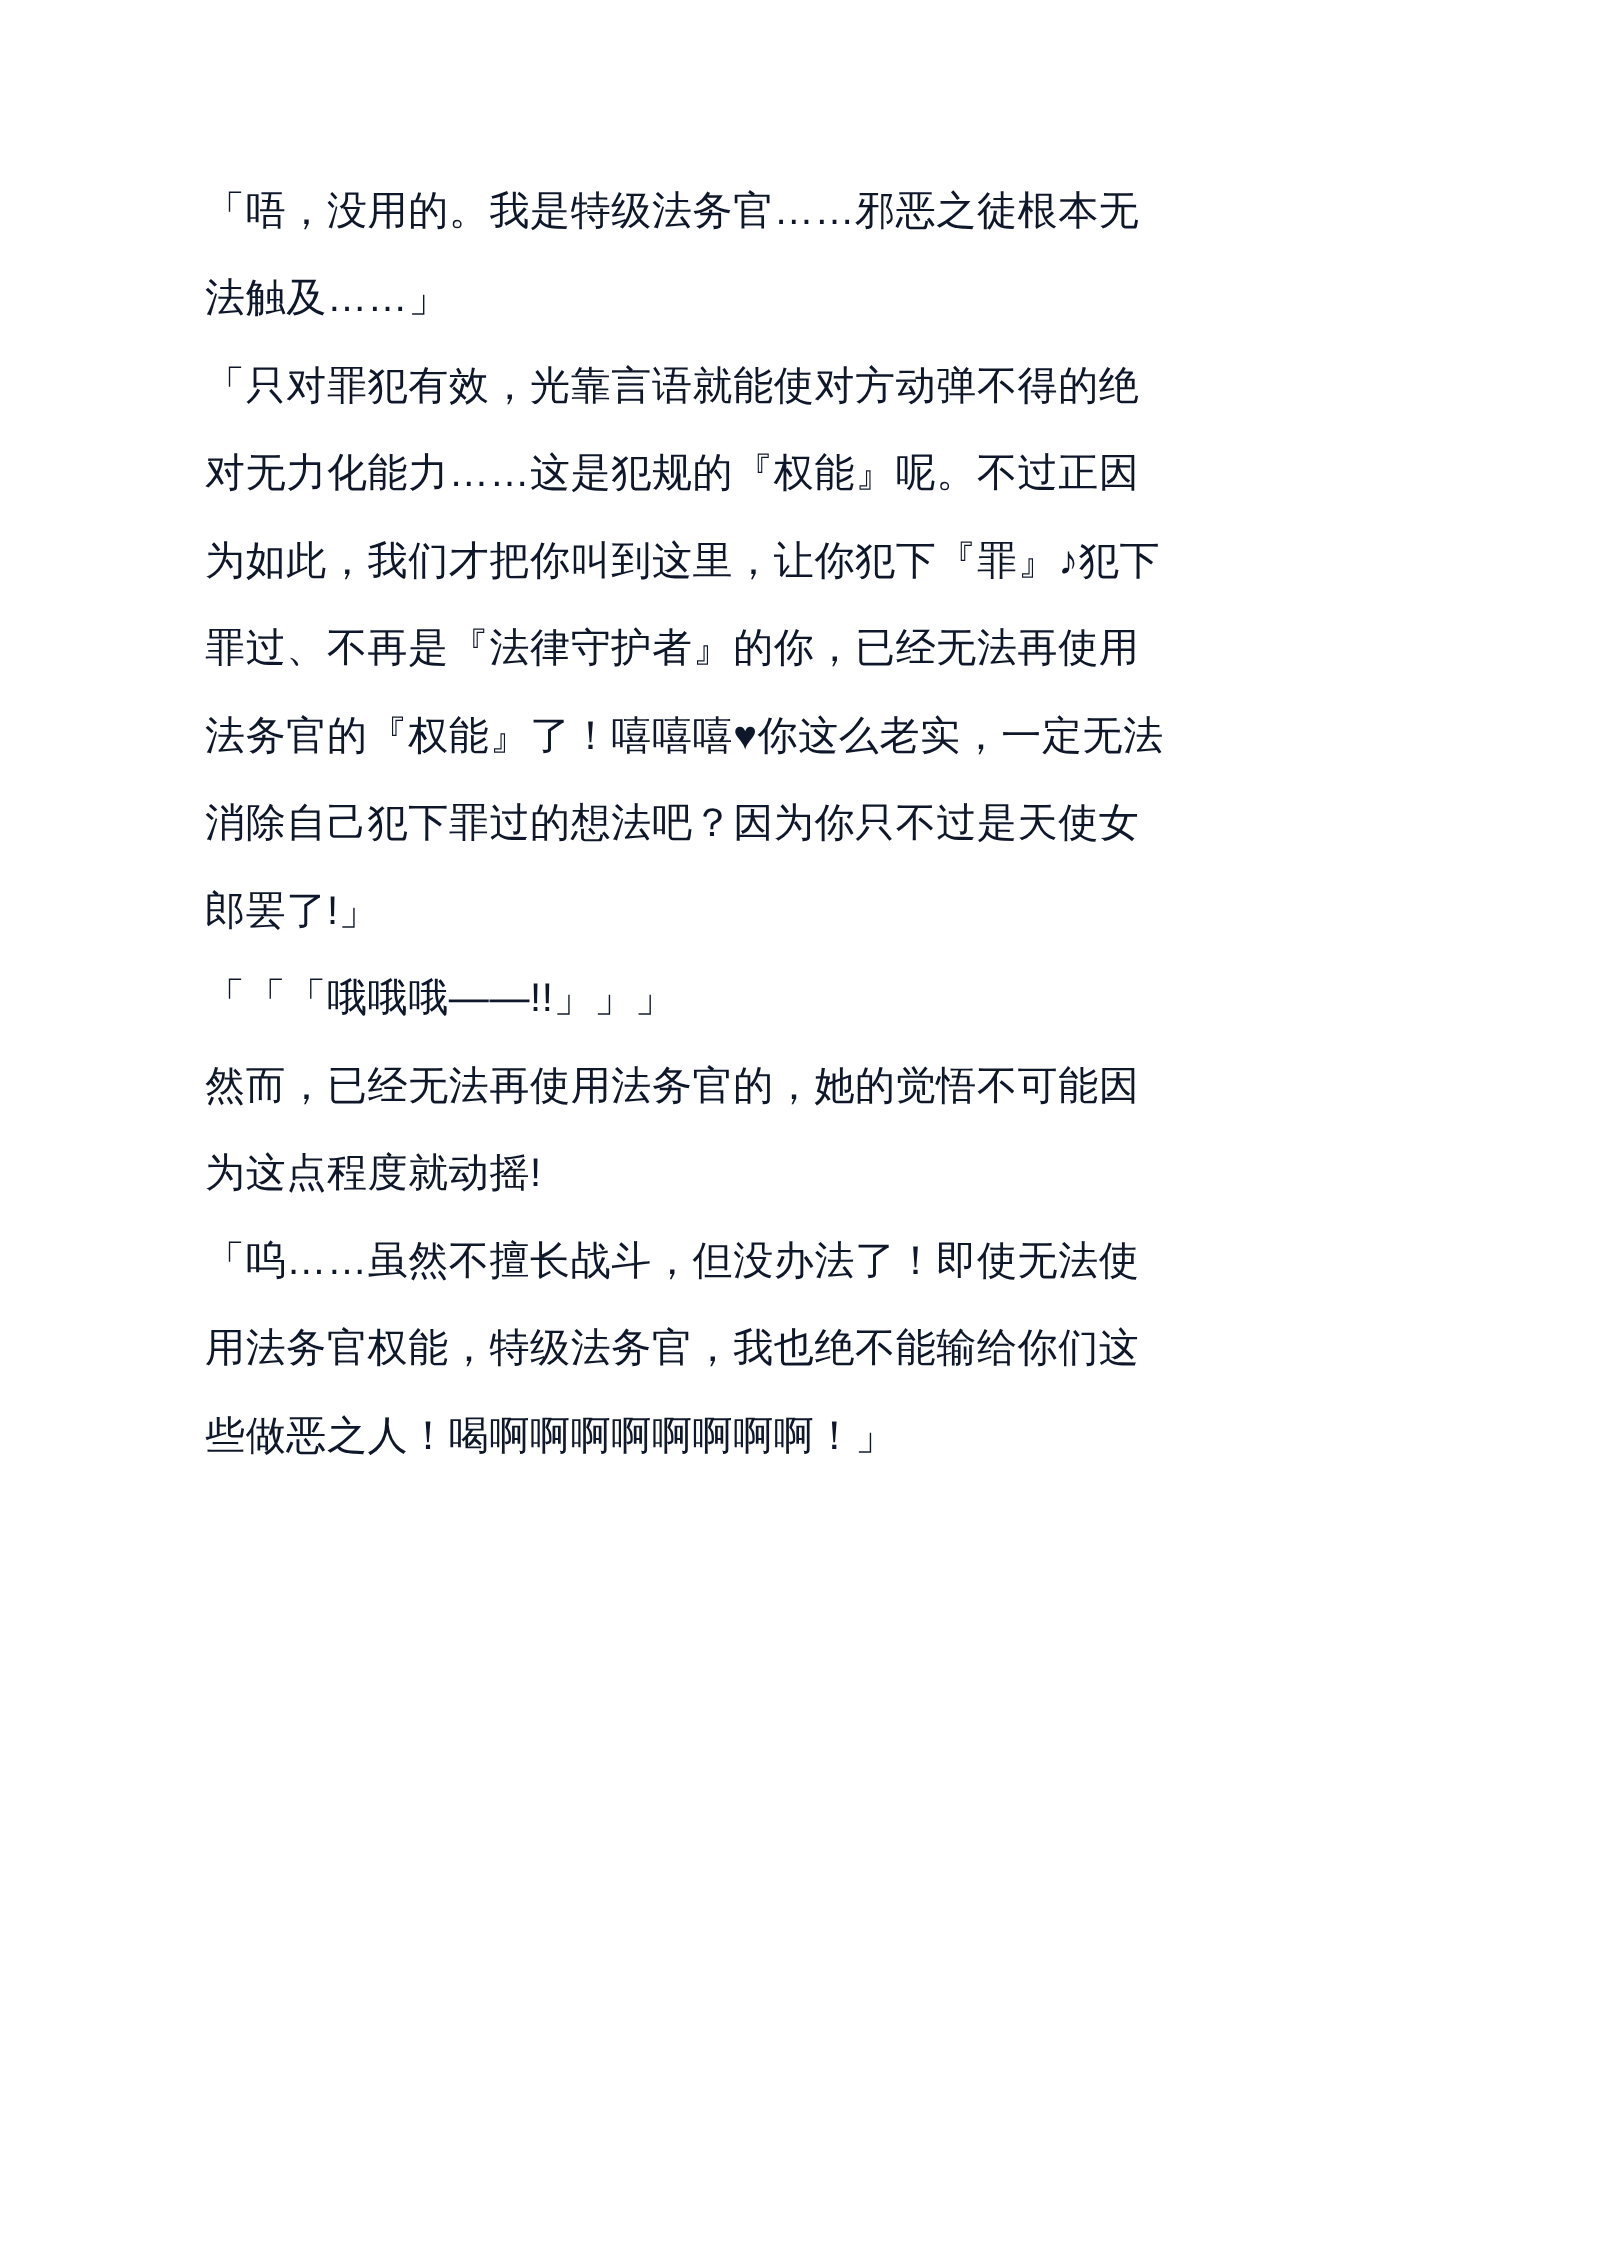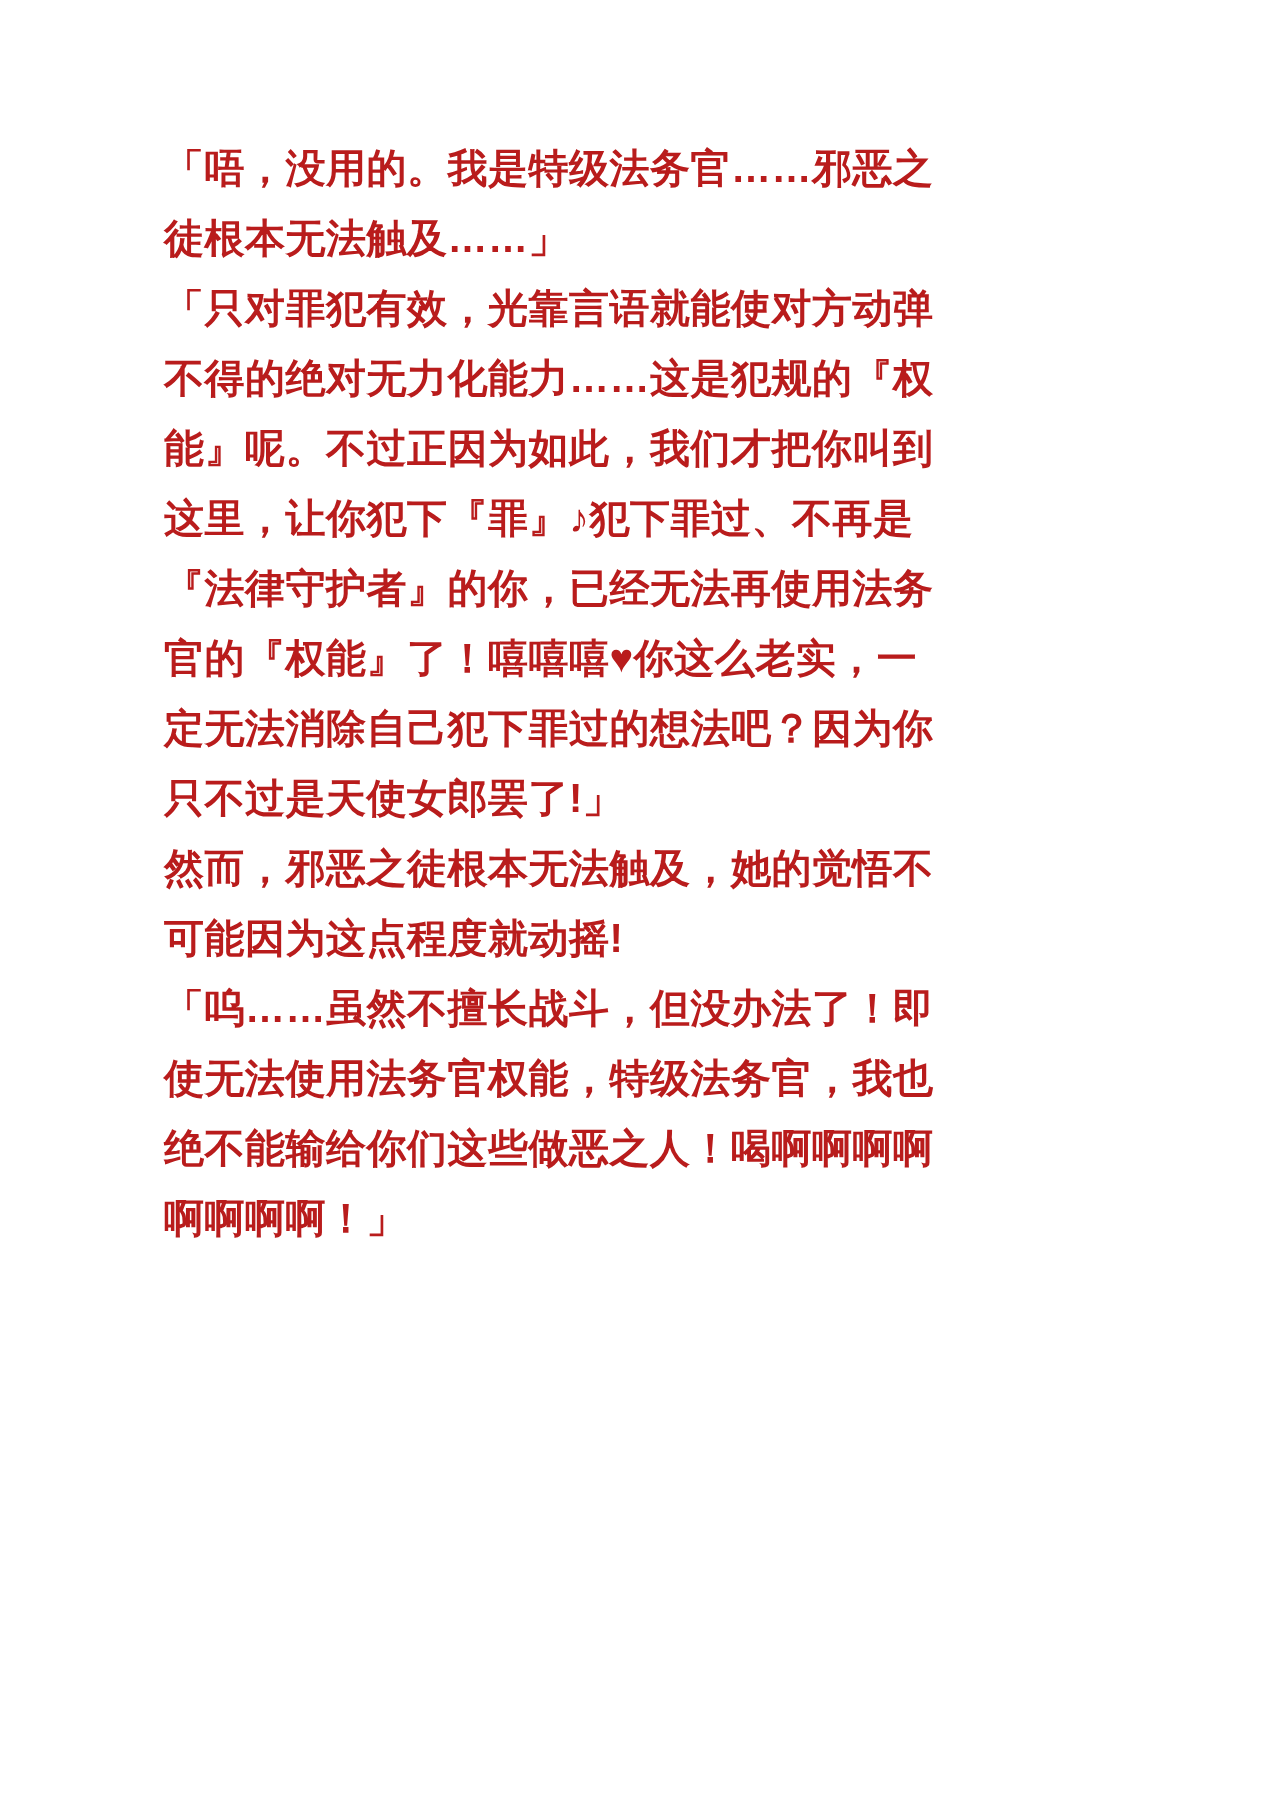--- a/index.html
+++ b/index.html
@@ -21,33 +21,34 @@
   }
   .text-block {
     position: absolute;
     left: 164px;
     top: 133px;
     width: 778px;
   }
   .para {
     margin: 0;
     padding: 0;
-    font-size: 40px;
+    font-size: 32px;
     line-height: 70px;
-    color: #b91c1c;
+    color: #0f172a;
     letter-spacing: 0.5px;
     word-break: break-all;
     overflow-wrap: anywhere;
     text-align: left;
-    font-weight: 700;
+    font-weight: 400;
   }
 </style>
 </head>
 <body>
 
 <div class="doc-page">
   <div class="text-block">
     <p class="para">「唔，没用的。我是特级法务官……邪恶之徒根本无法触及……」</p>
     <p class="para">「只对罪犯有效，光靠言语就能使对方动弹不得的绝对无力化能力……这是犯规的『权能』呢。不过正因为如此，我们才把你叫到这里，让你犯下『罪』♪犯下罪过、不再是『法律守护者』的你，已经无法再使用法务官的『权能』了！嘻嘻嘻♥你这么老实，一定无法消除自己犯下罪过的想法吧？因为你只不过是天使女郎罢了!」</p>
-    <p class="para">然而，邪恶之徒根本无法触及，她的觉悟不可能因为这点程度就动摇!</p>
+    <p class="para">「「「哦哦哦——!!」」」</p>
+    <p class="para">然而，已经无法再使用法务官的，她的觉悟不可能因为这点程度就动摇!</p>
     <p class="para">「呜……虽然不擅长战斗，但没办法了！即使无法使用法务官权能，特级法务官，我也绝不能输给你们这些做恶之人！喝啊啊啊啊啊啊啊啊！」</p>
   </div>
 </div>
 
 </body></html>

